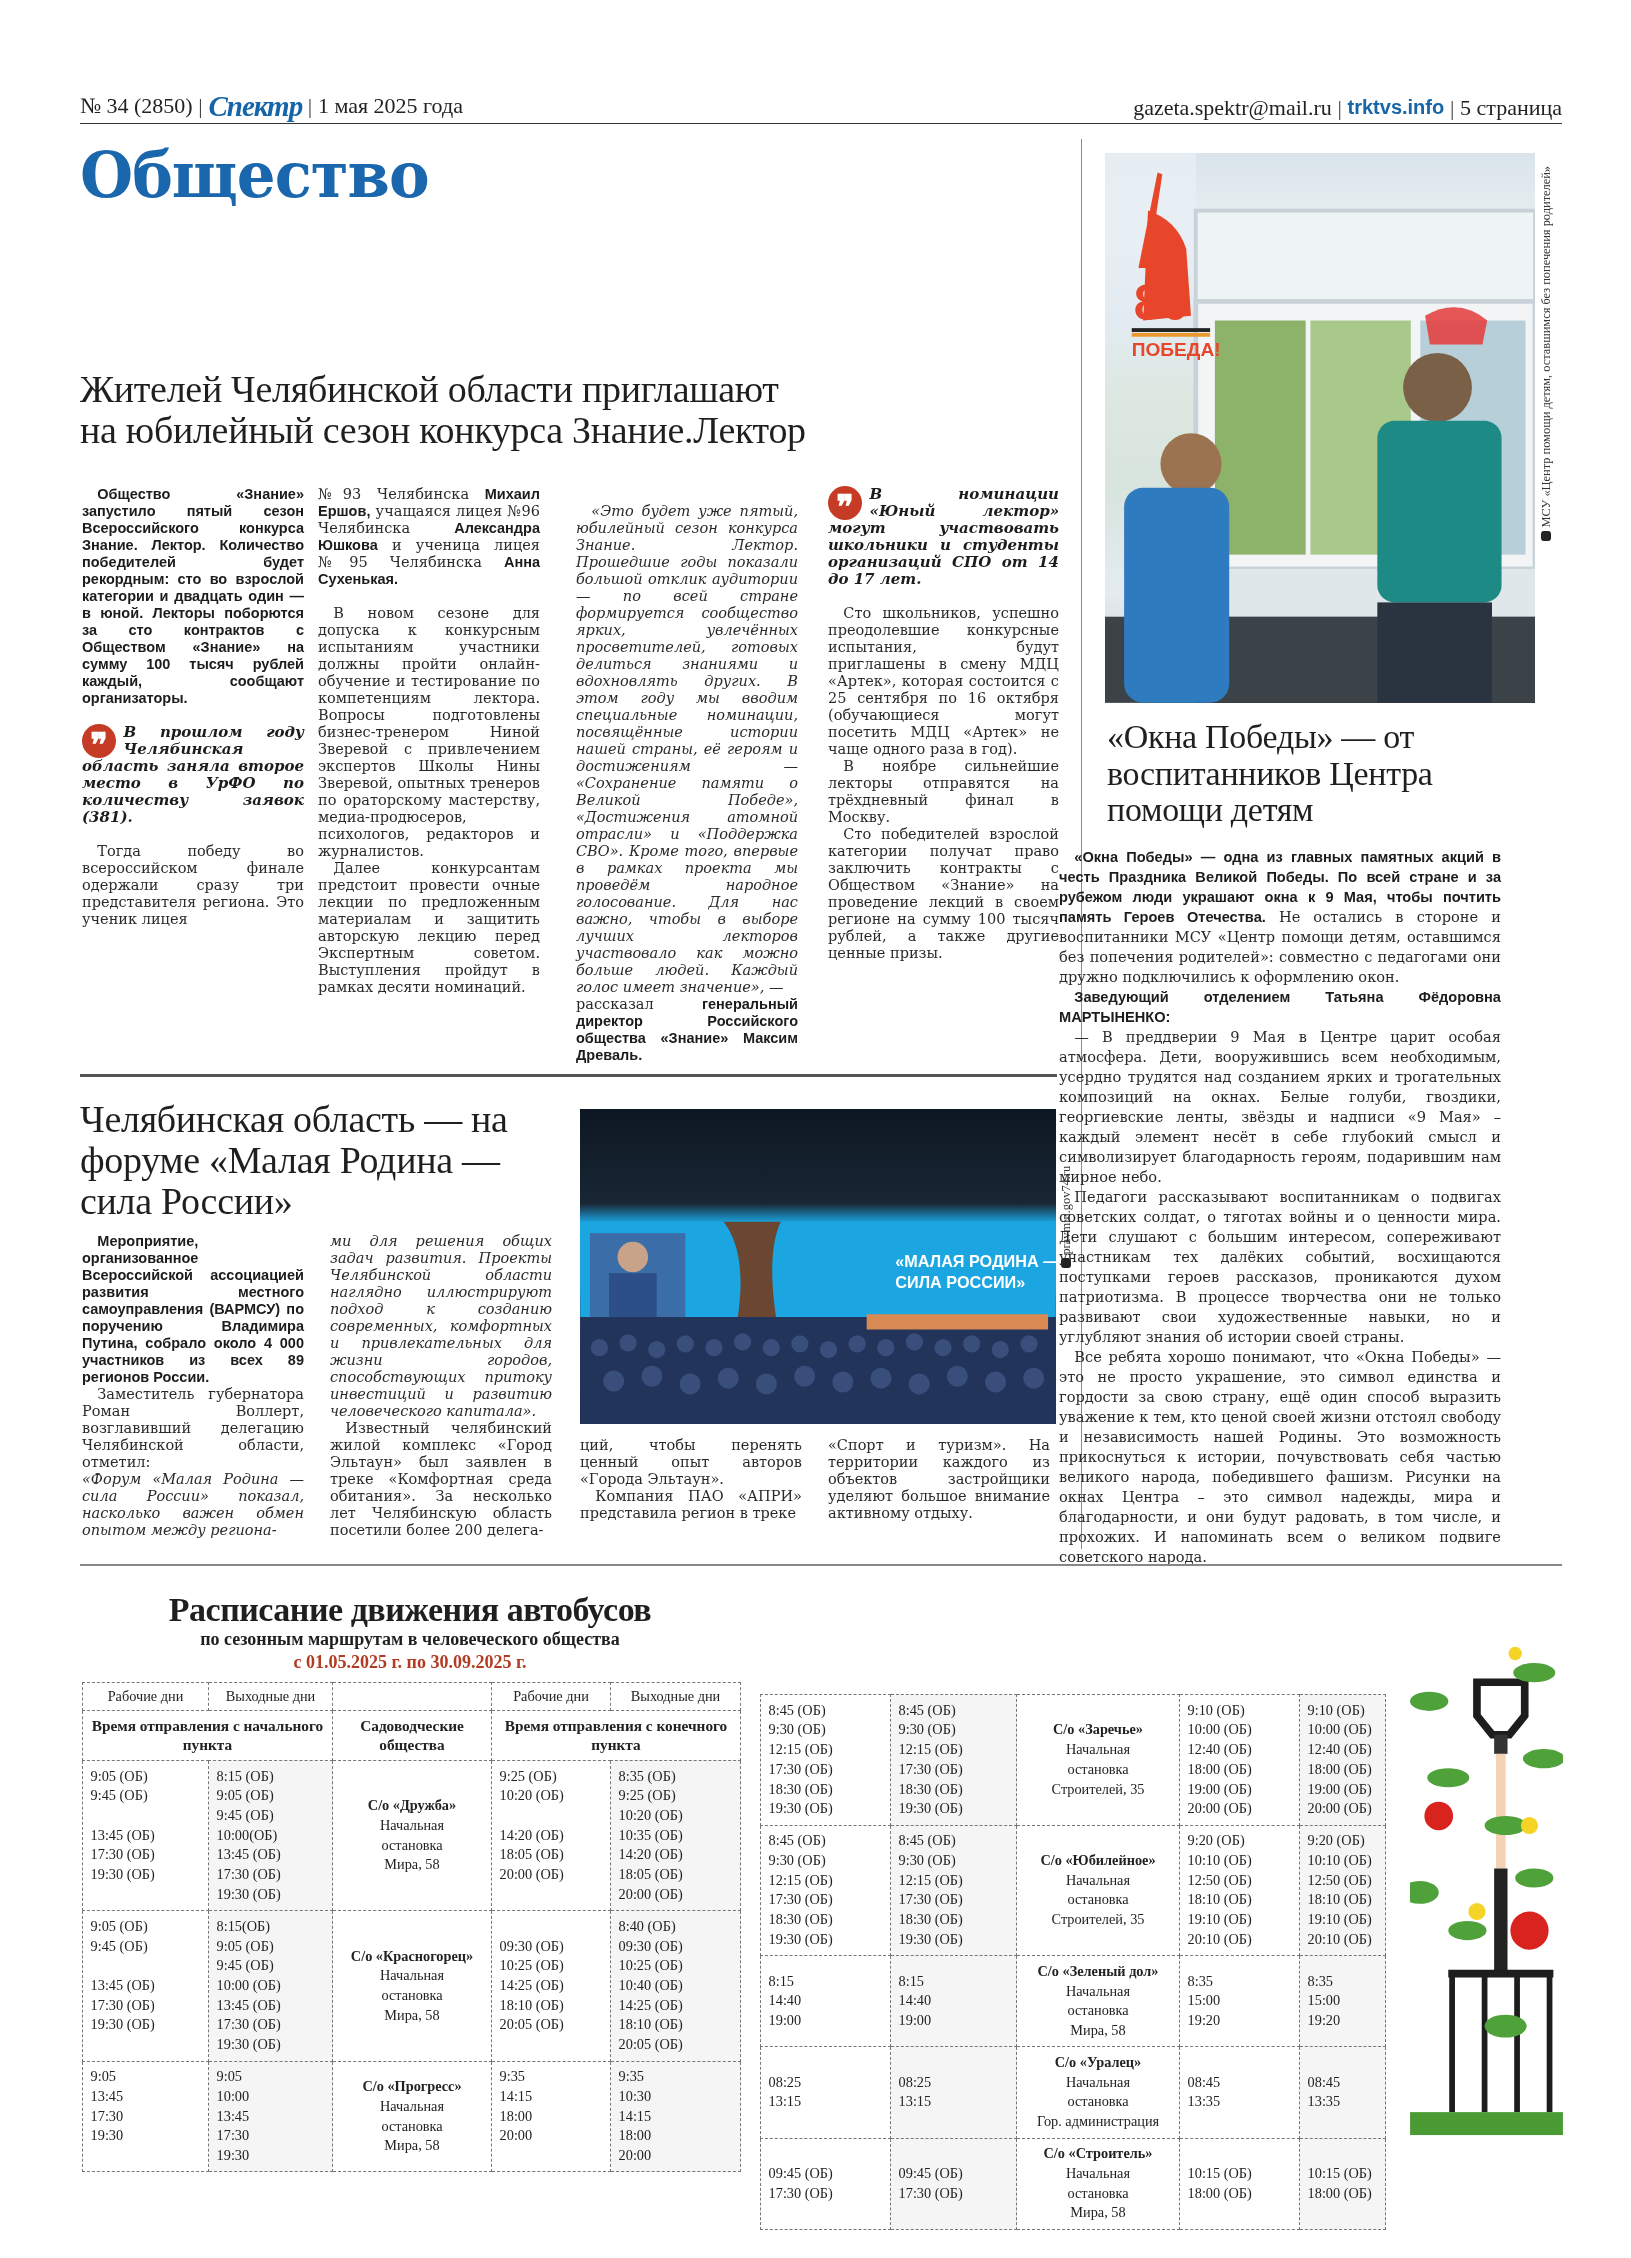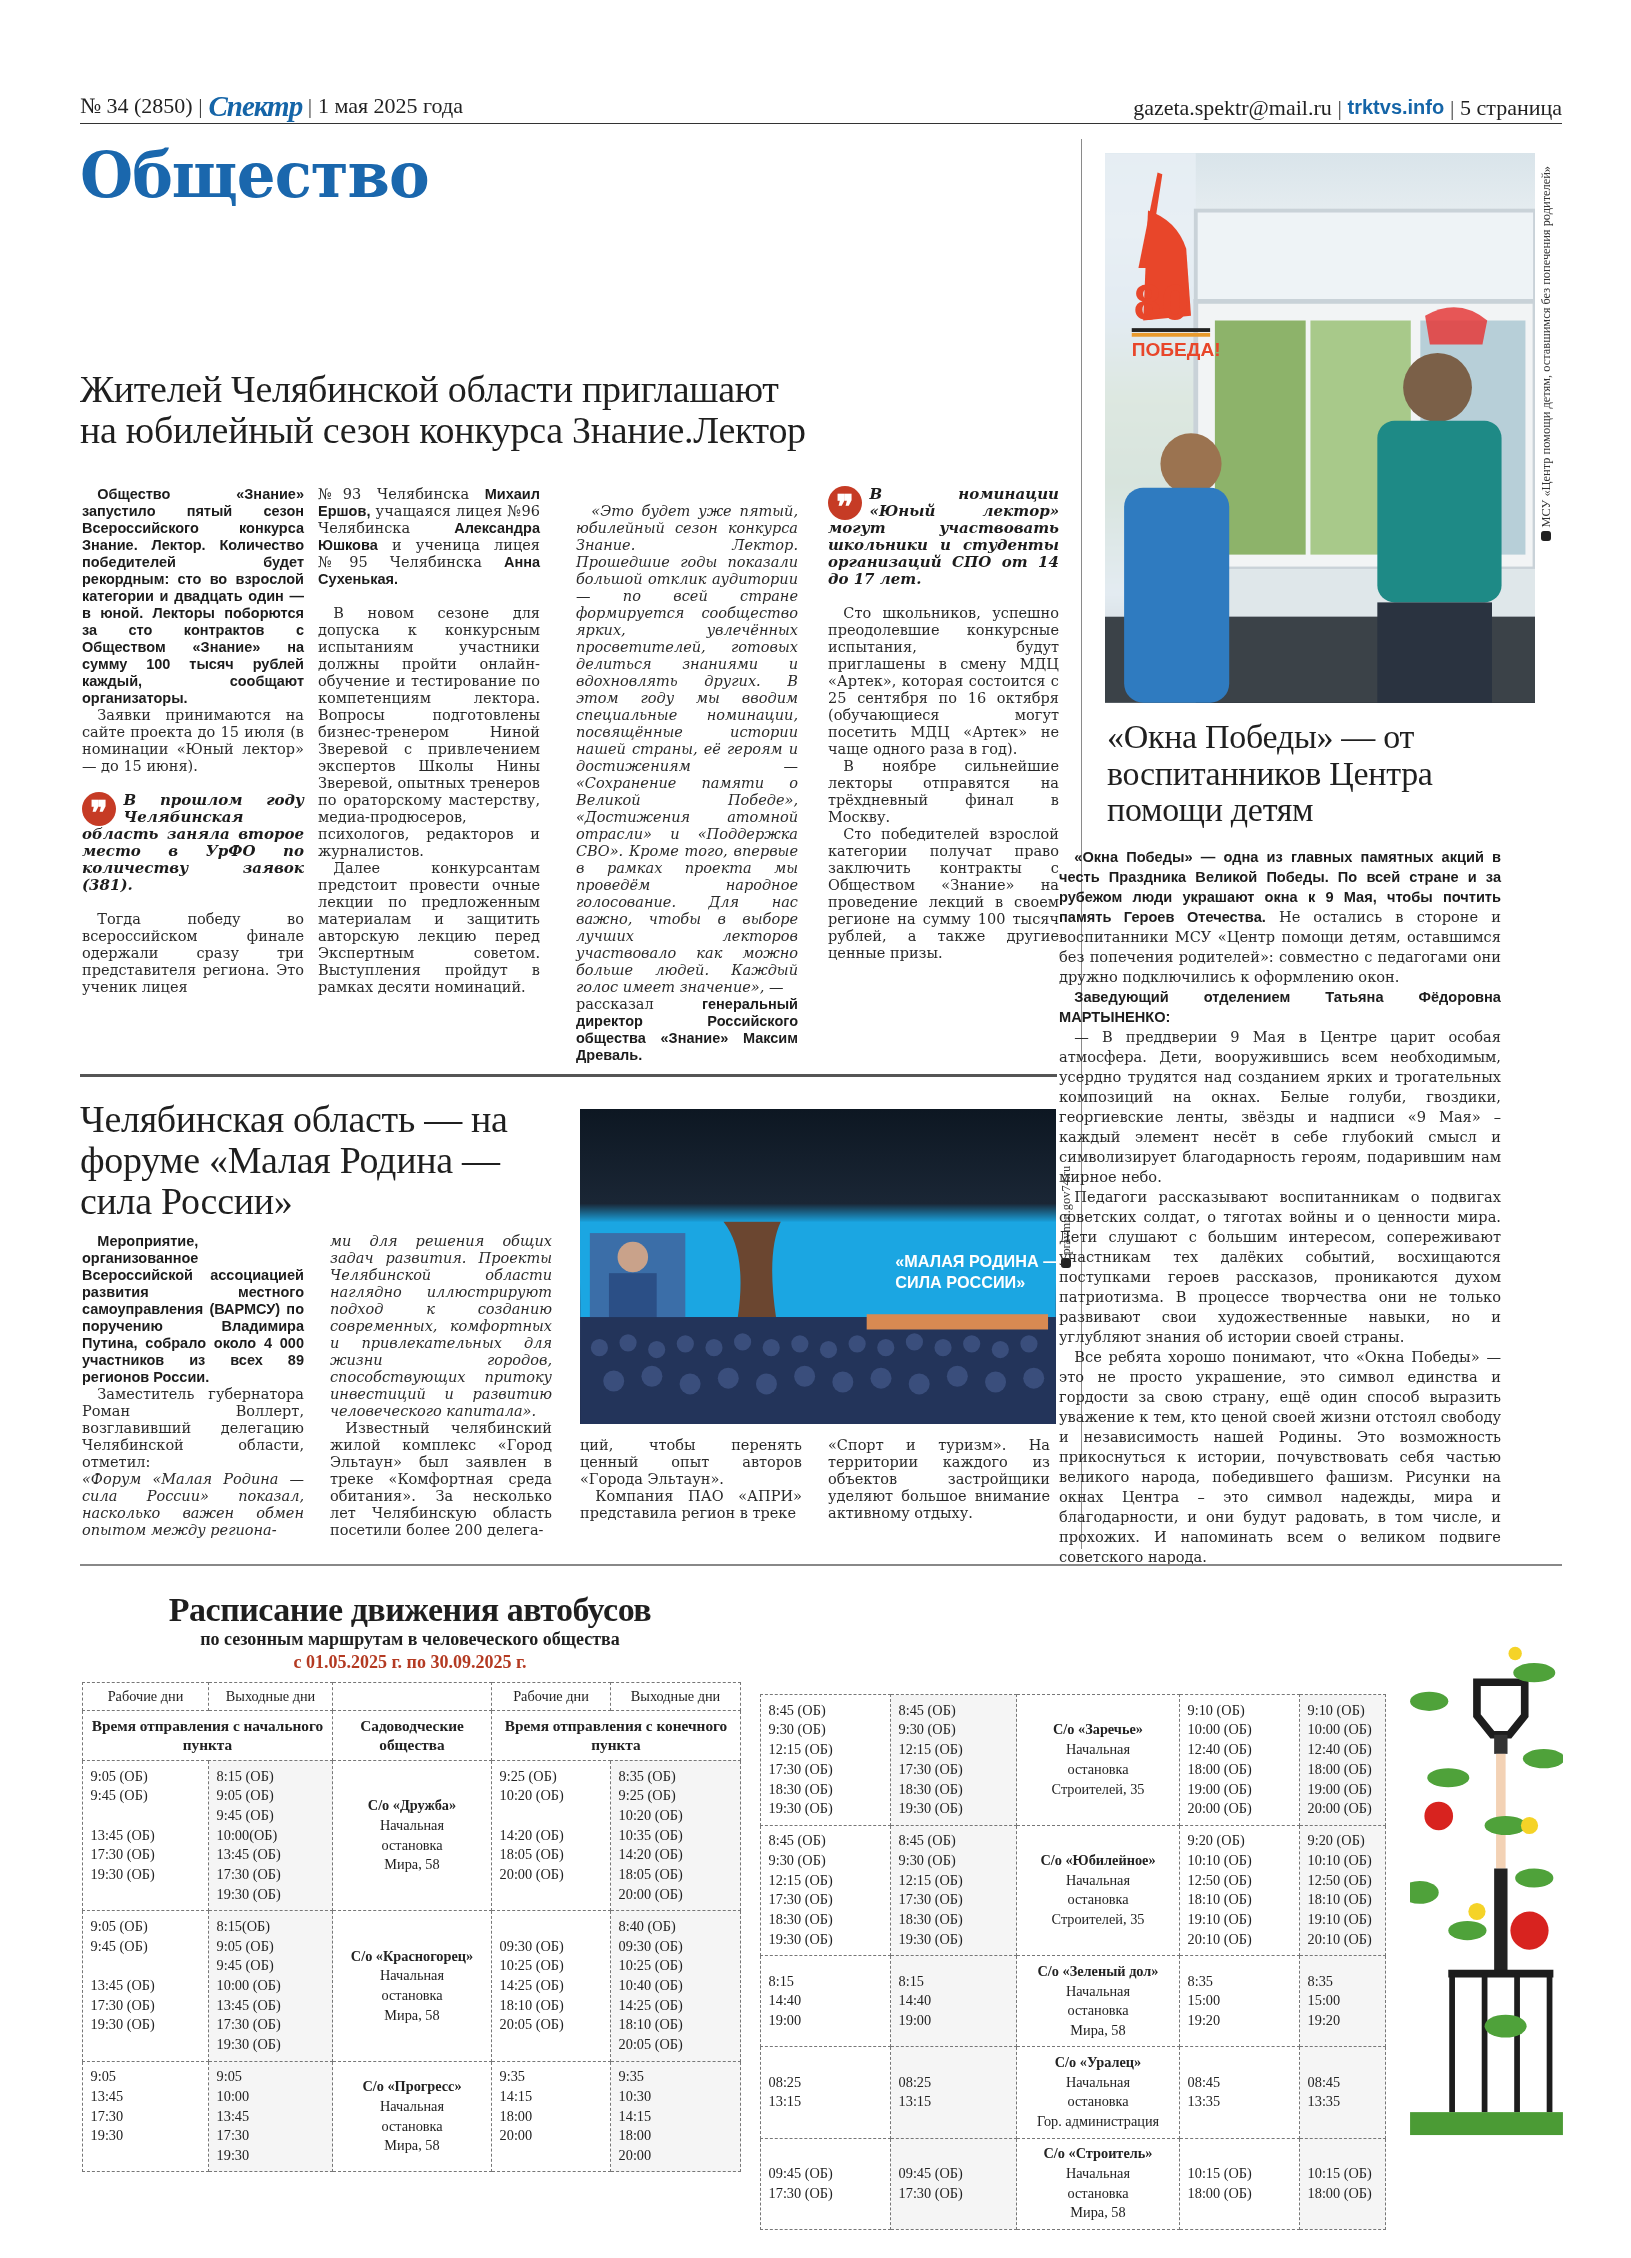--- a/index.html
+++ b/index.html
@@ -86,21 +86,20 @@
 
 <div class="abs vline" style="left:1081px; top:139px; height:1410px;"></div>
 
 <div class="abs hl hl1">
   <div>Жителей Челябинской области приглашают</div>
   <div>на юбилейный сезон конкурса Знание.Лектор</div>
 </div>
 
 <div class="abs col" style="left:82px; top:486px; width:222px;">
   <p class="b">Общество «Знание» запустило пятый сезон Всероссийского конкурса Знание. Лектор. Количество победителей будет рекордным: сто во взрослой категории и двадцать один — в юной. Лекторы поборются за сто контрактов с Обществом «Знание» на сумму 100 тысяч рублей каждый, сообщают организаторы.</p>
-  <p>Заявки принимаются на сайте проекта до 15 июля (в номинации «Юный лектор» — до 15 июня).</p>
   <div class="gap"></div>
   <div class="quote">
     <span class="quote-icon">❞</span>
     <span>В прошлом году Челябинская область заняла второе место в УрФО по количеству заявок (381).</span>
   </div>
   <div class="gap"></div>
   <p>Тогда победу во всероссийском финале одержали сразу три представителя региона. Это ученик лицея</p>
 </div>
 
 <div class="abs col" style="left:318px; top:486px; width:222px;">

